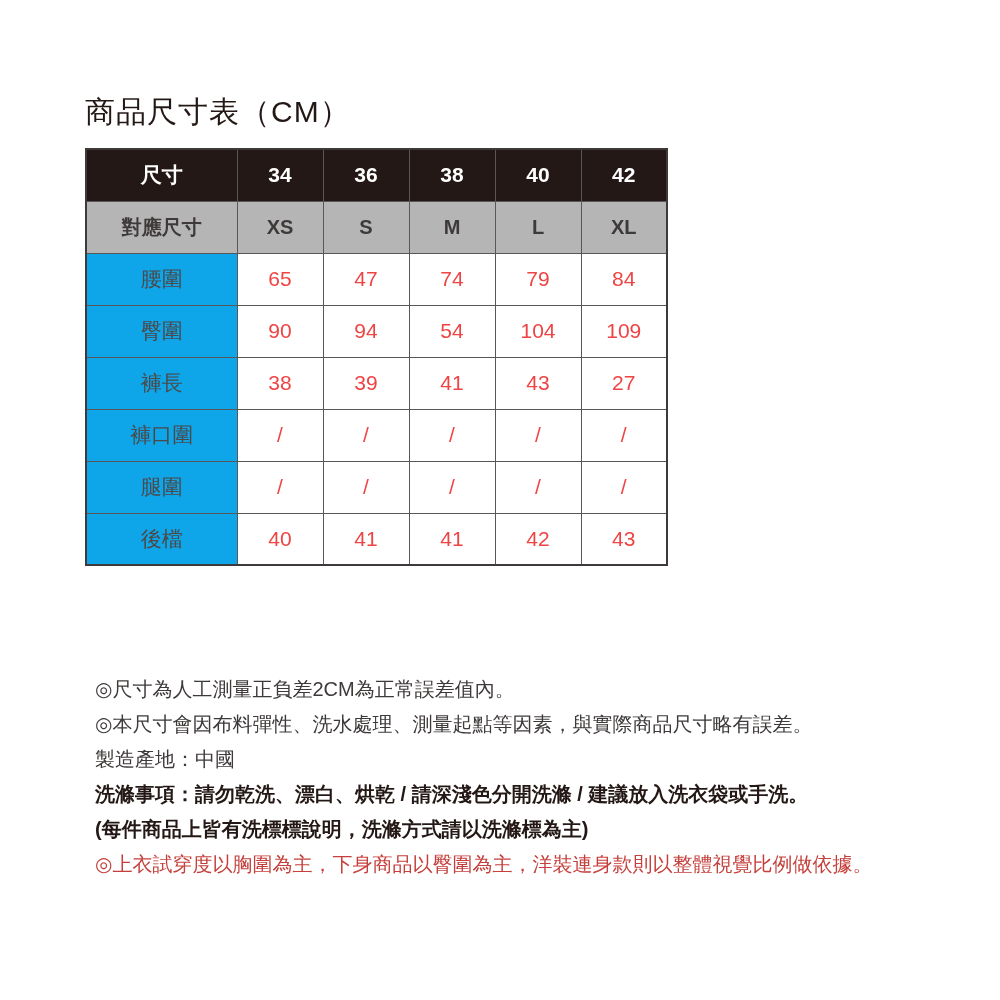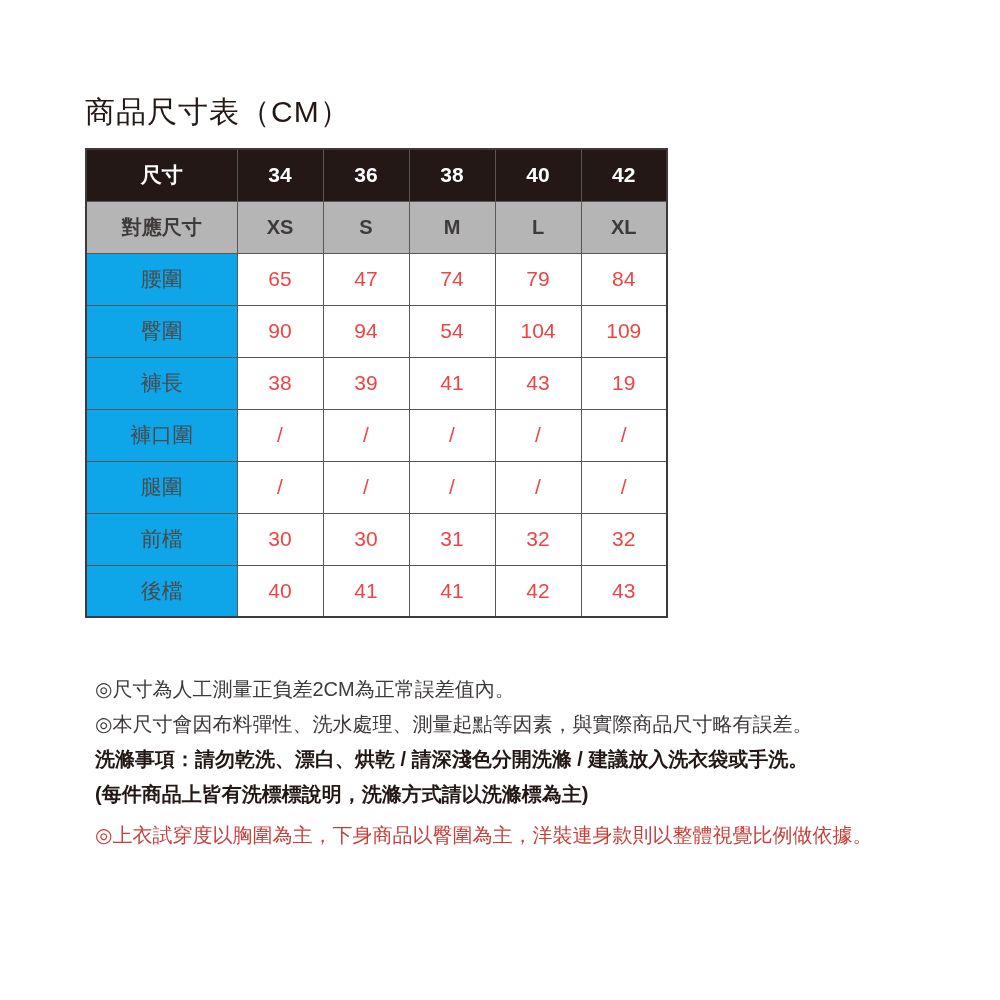--- a/index.html
+++ b/index.html
@@ -46,21 +46,21 @@
   td.val-cell {
     background: #ffffff; color: #ef4444;
     font-size: 21px; font-weight: 400;
   }
 
   .notes {
     position: absolute; left: 95px; top: 672px; width: 860px;
     font-size: 20px; line-height: 35px; color: #3e3a39;
   }
   .note-bold { font-weight: 700; color: #231815; }
-  .note-red { color: #c5403c; margin-top: 6px; }
+  .note-red { color: #c5403c; }
 </style>
 </head>
 <body>
 
 <div class="page">
 
   <div class="title">商品尺寸表（CM）</div>
 
   <table class="size-table">
     <colgroup>
@@ -103,58 +103,51 @@
         <td class="val-cell">54</td>
         <td class="val-cell">104</td>
         <td class="val-cell">109</td>
       </tr>
       <tr>
         <td class="label-cell">褲長</td>
         <td class="val-cell">38</td>
         <td class="val-cell">39</td>
         <td class="val-cell">41</td>
         <td class="val-cell">43</td>
-        <td class="val-cell">19</td>
+        <td class="val-cell">27</td>
       </tr>
       <tr>
         <td class="label-cell">褲口圍</td>
         <td class="val-cell">/</td>
         <td class="val-cell">/</td>
         <td class="val-cell">/</td>
         <td class="val-cell">/</td>
         <td class="val-cell">/</td>
       </tr>
       <tr>
         <td class="label-cell">腿圍</td>
         <td class="val-cell">/</td>
         <td class="val-cell">/</td>
         <td class="val-cell">/</td>
         <td class="val-cell">/</td>
         <td class="val-cell">/</td>
       </tr>
       <tr>
-        <td class="label-cell">前檔</td>
-        <td class="val-cell">30</td>
-        <td class="val-cell">30</td>
-        <td class="val-cell">31</td>
-        <td class="val-cell">32</td>
-        <td class="val-cell">32</td>
-      </tr>
-      <tr>
         <td class="label-cell">後檔</td>
         <td class="val-cell">40</td>
         <td class="val-cell">41</td>
         <td class="val-cell">41</td>
         <td class="val-cell">42</td>
         <td class="val-cell">43</td>
       </tr>
     </tbody>
   </table>
 
   <div class="notes">
     <div>◎尺寸為人工測量正負差2CM為正常誤差值內。</div>
     <div>◎本尺寸會因布料彈性、洗水處理、測量起點等因素，與實際商品尺寸略有誤差。</div>
+    <div>製造產地：中國</div>
     <div class="note-bold">洗滌事項：請勿乾洗、漂白、烘乾 / 請深淺色分開洗滌 / 建議放入洗衣袋或手洗。</div>
     <div class="note-bold">(每件商品上皆有洗標標說明，洗滌方式請以洗滌標為主)</div>
     <div class="note-red">◎上衣試穿度以胸圍為主，下身商品以臀圍為主，洋裝連身款則以整體視覺比例做依據。</div>
   </div>
 
 </div>
 
 </body></html>

